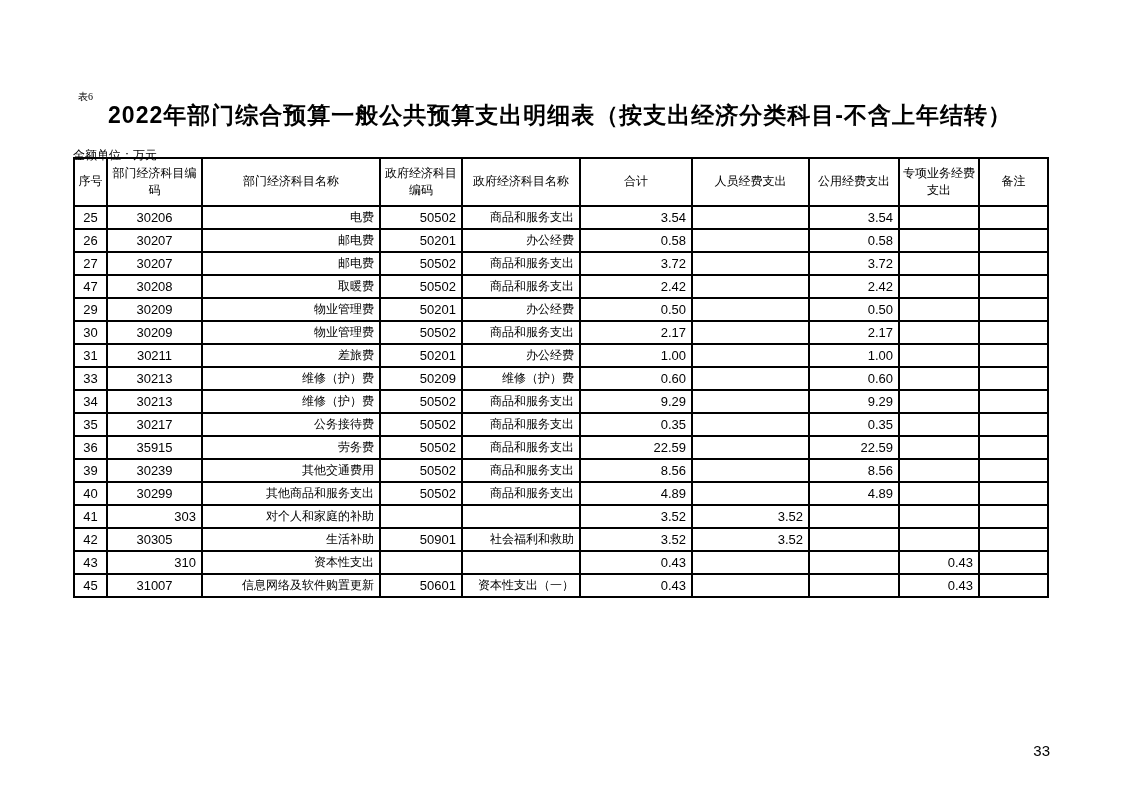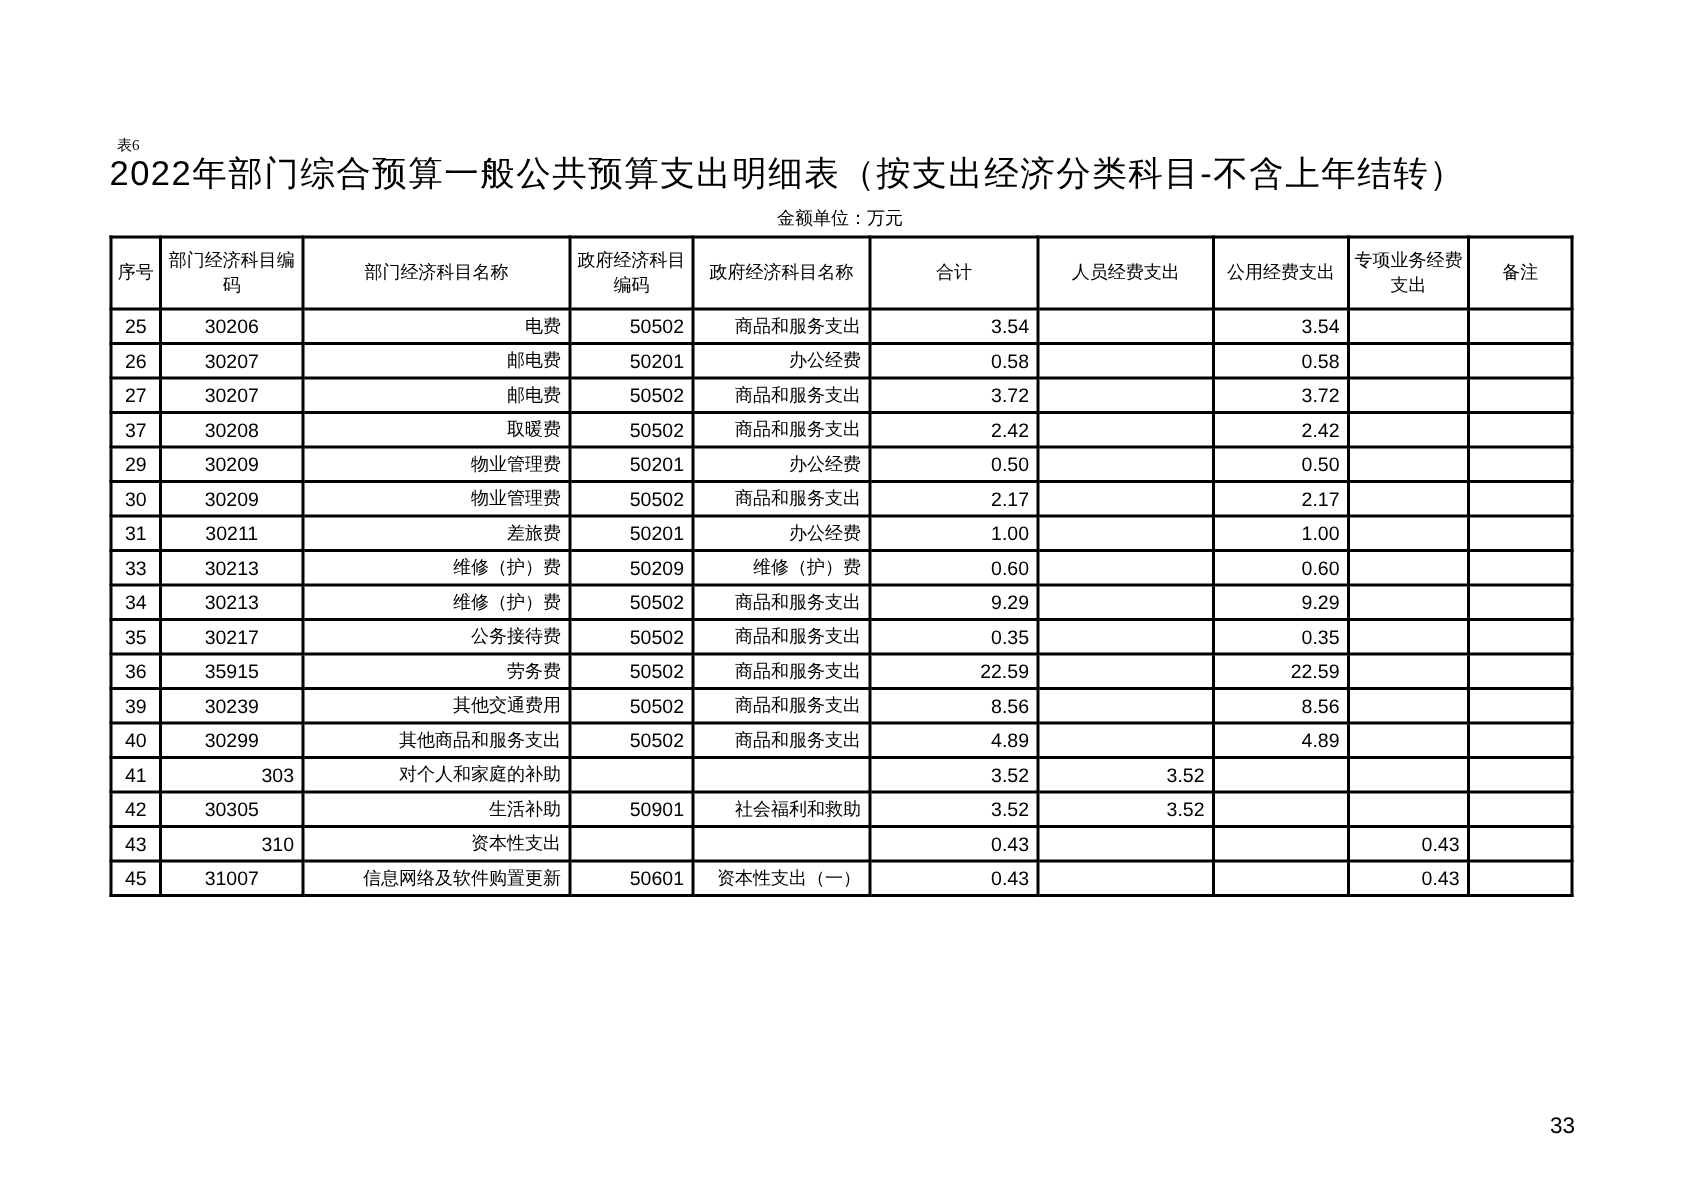--- a/index.html
+++ b/index.html
@@ -9,28 +9,28 @@
     position: relative;
     font-family: "Liberation Serif", "DejaVu Serif", serif;
     color: #000;
   }
   .sheet-label {
     position: absolute; left: 78px; top: 90px;
     font-size: 10px;
   }
   .doc-title {
     position: absolute; left: 73px; top: 100px; width: 974px;
-    text-align: left;
+    text-align: center;
     font-family: "Liberation Sans", "DejaVu Sans", sans-serif;
-    font-weight: normal; font-size: 23px; letter-spacing: 1px;
+    font-weight: bold; font-size: 23px; letter-spacing: 1px;
     white-space: nowrap;
   }
   .unit-note {
-    position: absolute; left: 73px; top: 137px; width: 974px;
-    text-align: center; font-size: 12px;
+    position: absolute; left: 73px; top: 147px; width: 974px;
+    text-align: left; font-size: 12px;
   }
   table.budget {
     position: absolute; left: 73px; top: 157px;
     width: 974px; border-collapse: collapse; table-layout: fixed;
   }
   table.budget th, table.budget td {
     border: 2px solid #000;
     overflow: hidden; white-space: nowrap;
   }
   table.budget th {
@@ -117,21 +117,21 @@
         <td class="c-left zh">邮电费</td>
         <td class="c-left num">50502</td>
         <td class="c-left zh">商品和服务支出</td>
         <td class="c-right num">3.72</td>
         <td class="c-right num"></td>
         <td class="c-right num">3.72</td>
         <td class="c-right num"></td>
         <td class="c-center zh"></td>
       </tr>
       <tr>
-        <td class="c-center num">37</td>
+        <td class="c-center num">47</td>
         <td class="c-center num">30208</td>
         <td class="c-left zh">取暖费</td>
         <td class="c-left num">50502</td>
         <td class="c-left zh">商品和服务支出</td>
         <td class="c-right num">2.42</td>
         <td class="c-right num"></td>
         <td class="c-right num">2.42</td>
         <td class="c-right num"></td>
         <td class="c-center zh"></td>
       </tr>

